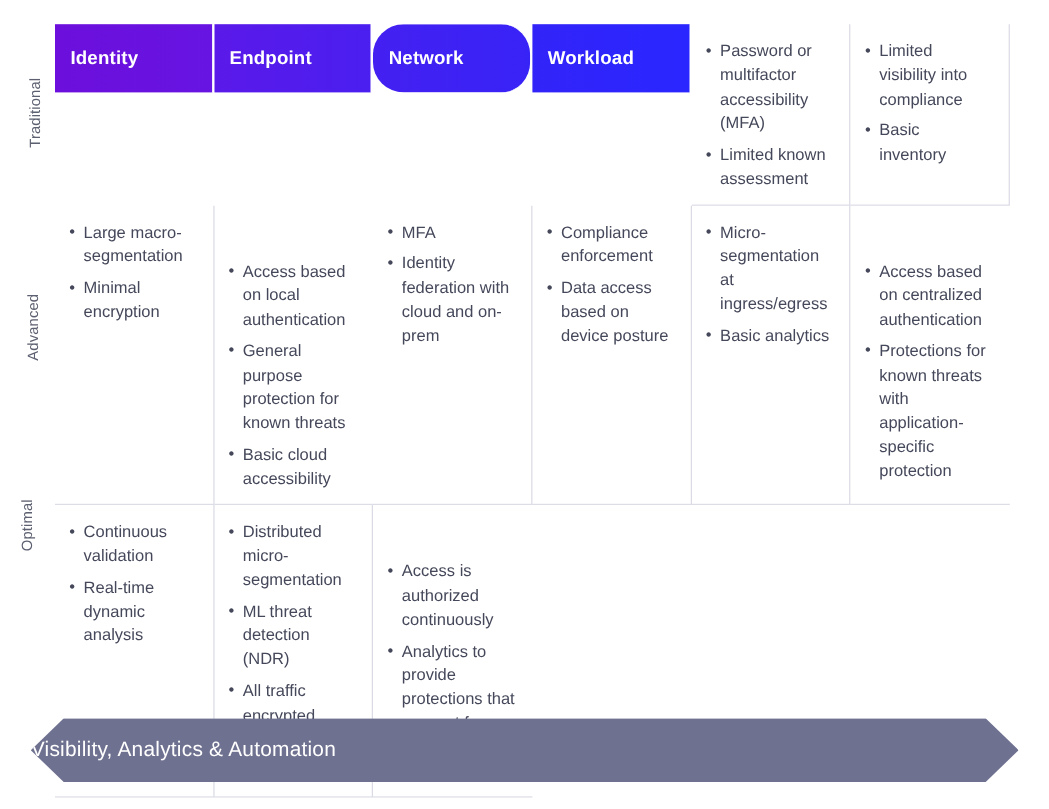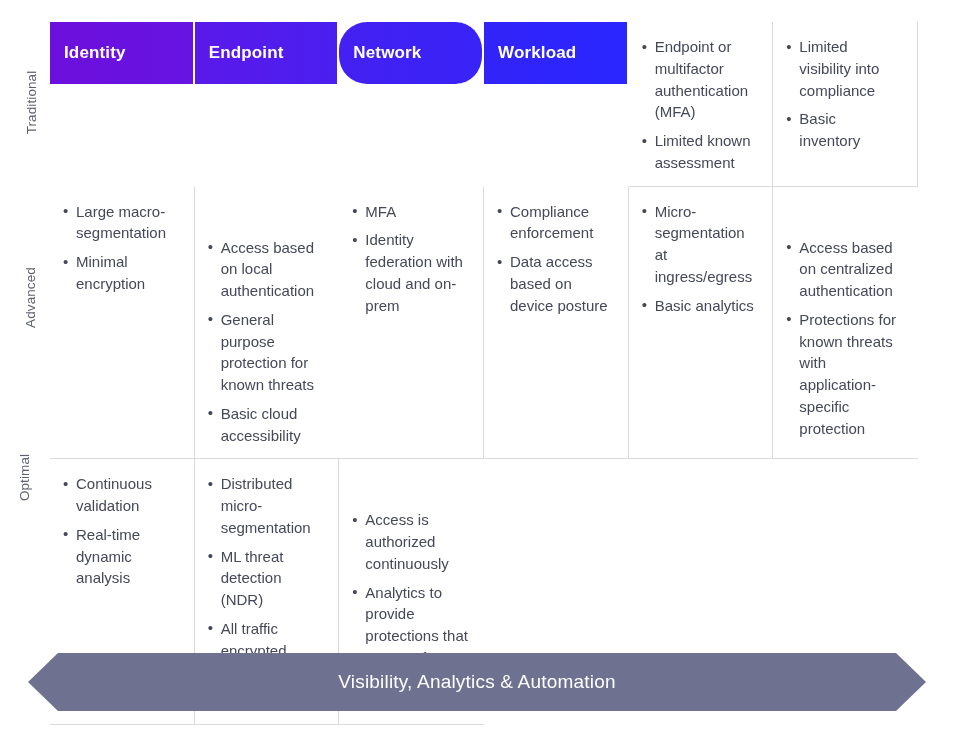--- a/index.html
+++ b/index.html
@@ -111,21 +111,20 @@
     height: 58px;
   }
   .banner {
     width: 100%;
     height: 100%;
     background: #6f7190;
     -webkit-clip-path: polygon(0% 50%, 30px 0%, calc(100% - 30px) 0%, 100% 50%, calc(100% - 30px) 100%, 30px 100%);
     clip-path: polygon(0% 50%, 30px 0%, calc(100% - 30px) 0%, 100% 50%, calc(100% - 30px) 100%, 30px 100%);
     display: flex;
     align-items: center;
-    justify-content: center;
   }
   .banner-text {
     color: #ffffff;
     font-size: 19px;
     letter-spacing: 0.2px;
   }
 </style>
 </head>
 <body>
 
@@ -147,21 +146,21 @@
     </div>
     <div class="head-cell c2">
       <span>Network</span>
     </div>
     <div class="head-cell c3">
       <span>Workload</span>
     </div>
 
     <div class="body-cell r0">
       <ul class="bullets">
-          <li>Endpoint or multifactor authentication (MFA)</li>
+          <li>Password or multifactor accessibility (MFA)</li>
           <li>Limited known assessment</li>
         </ul>
     </div>
     <div class="body-cell r0">
       <ul class="bullets">
           <li>Limited visibility into compliance</li>
           <li>Basic inventory</li>
         </ul>
     </div>
     <div class="body-cell r0">

